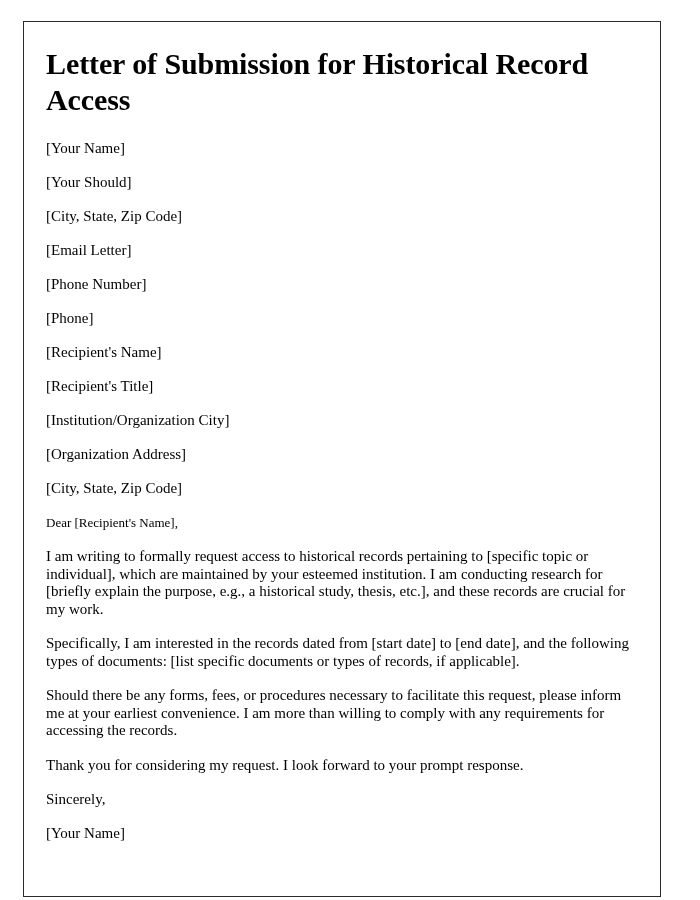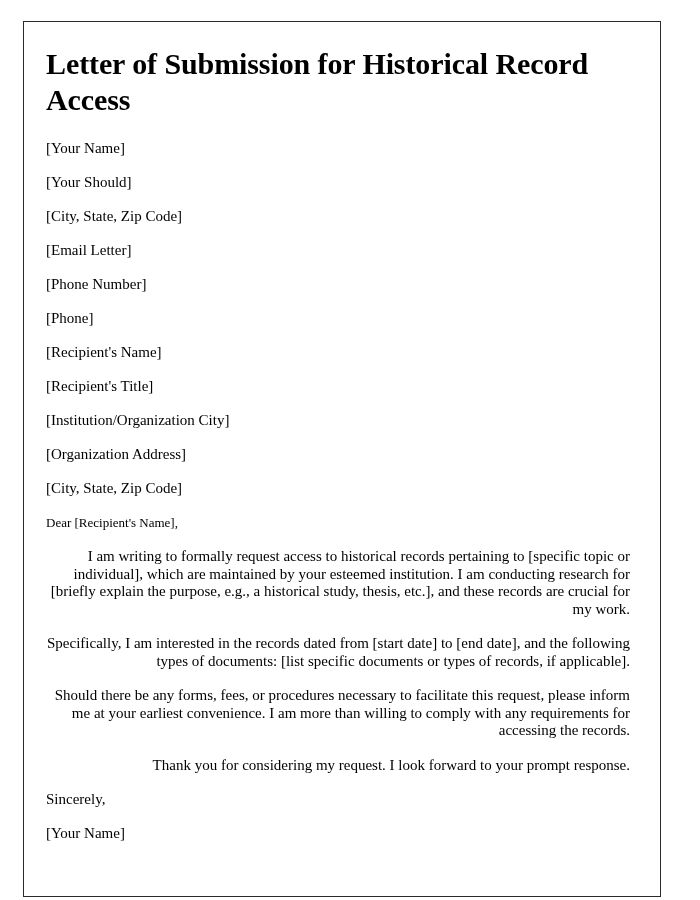--- a/index.html
+++ b/index.html
@@ -42,21 +42,21 @@
   }
   .salutation {
     font-size: 13px;
     line-height: 17px;
     margin: 0 0 17px 0;
   }
   .body-para {
     font-size: 15px;
     line-height: 17.5px;
     margin: 0 0 17px 0;
-    text-align: right;
+    text-align: left;
     max-width: 584px;
   }
   .closing-line {
     font-size: 15px;
     line-height: 17px;
     margin: 8px 0 17px 0;
   }
   .signature-name {
     font-size: 15px;
     line-height: 17px;

